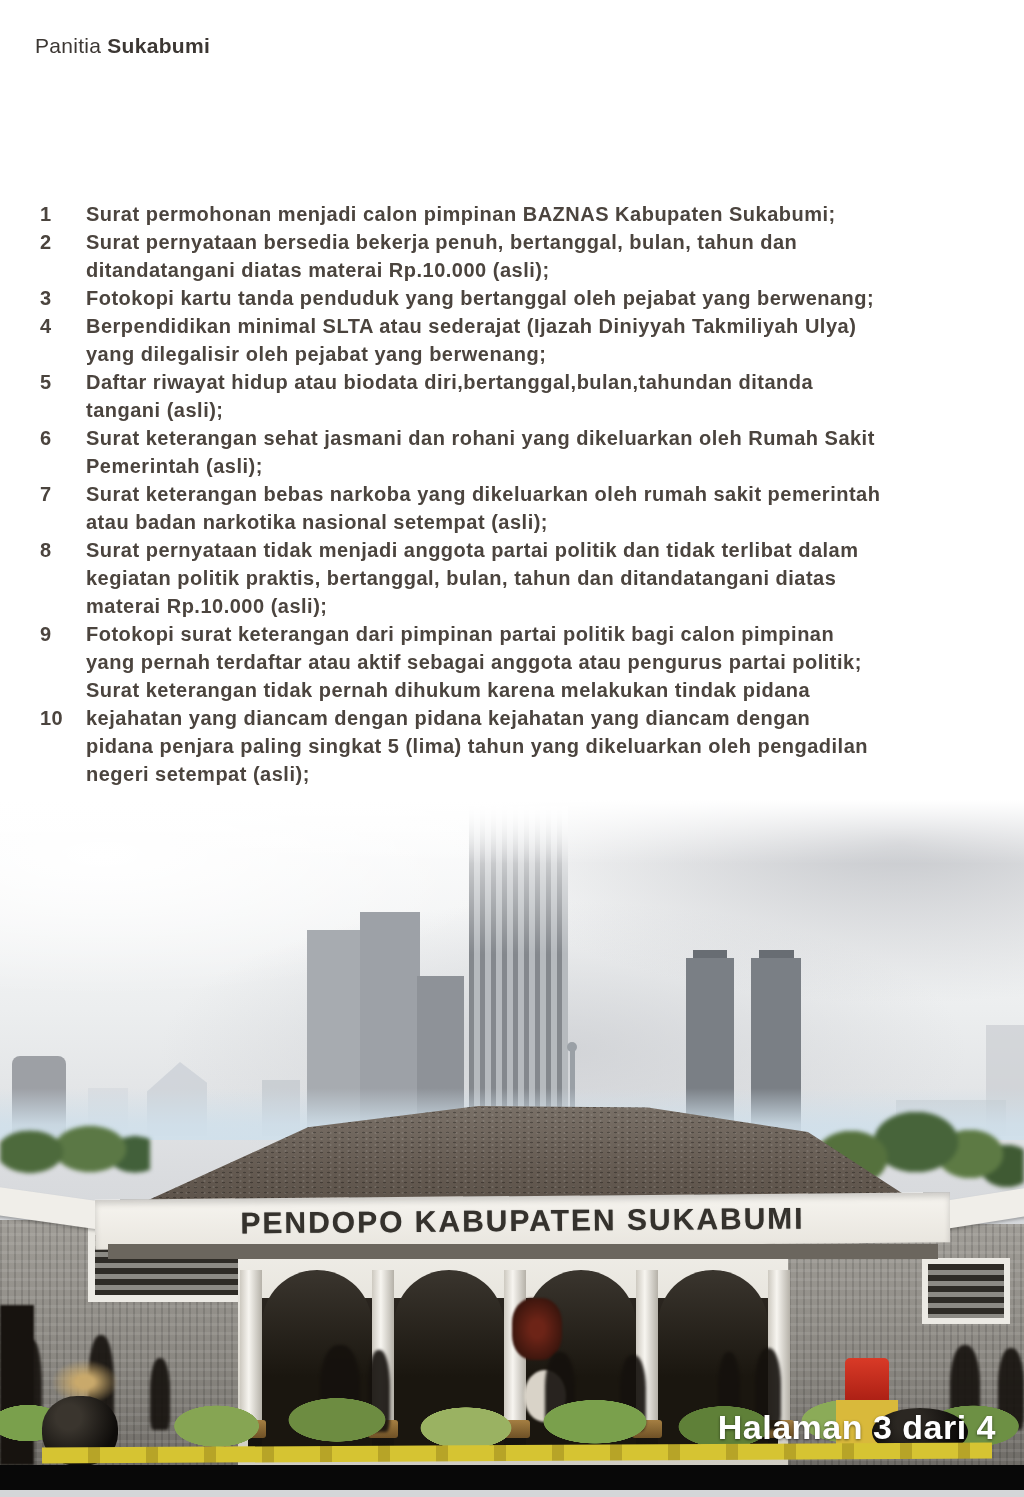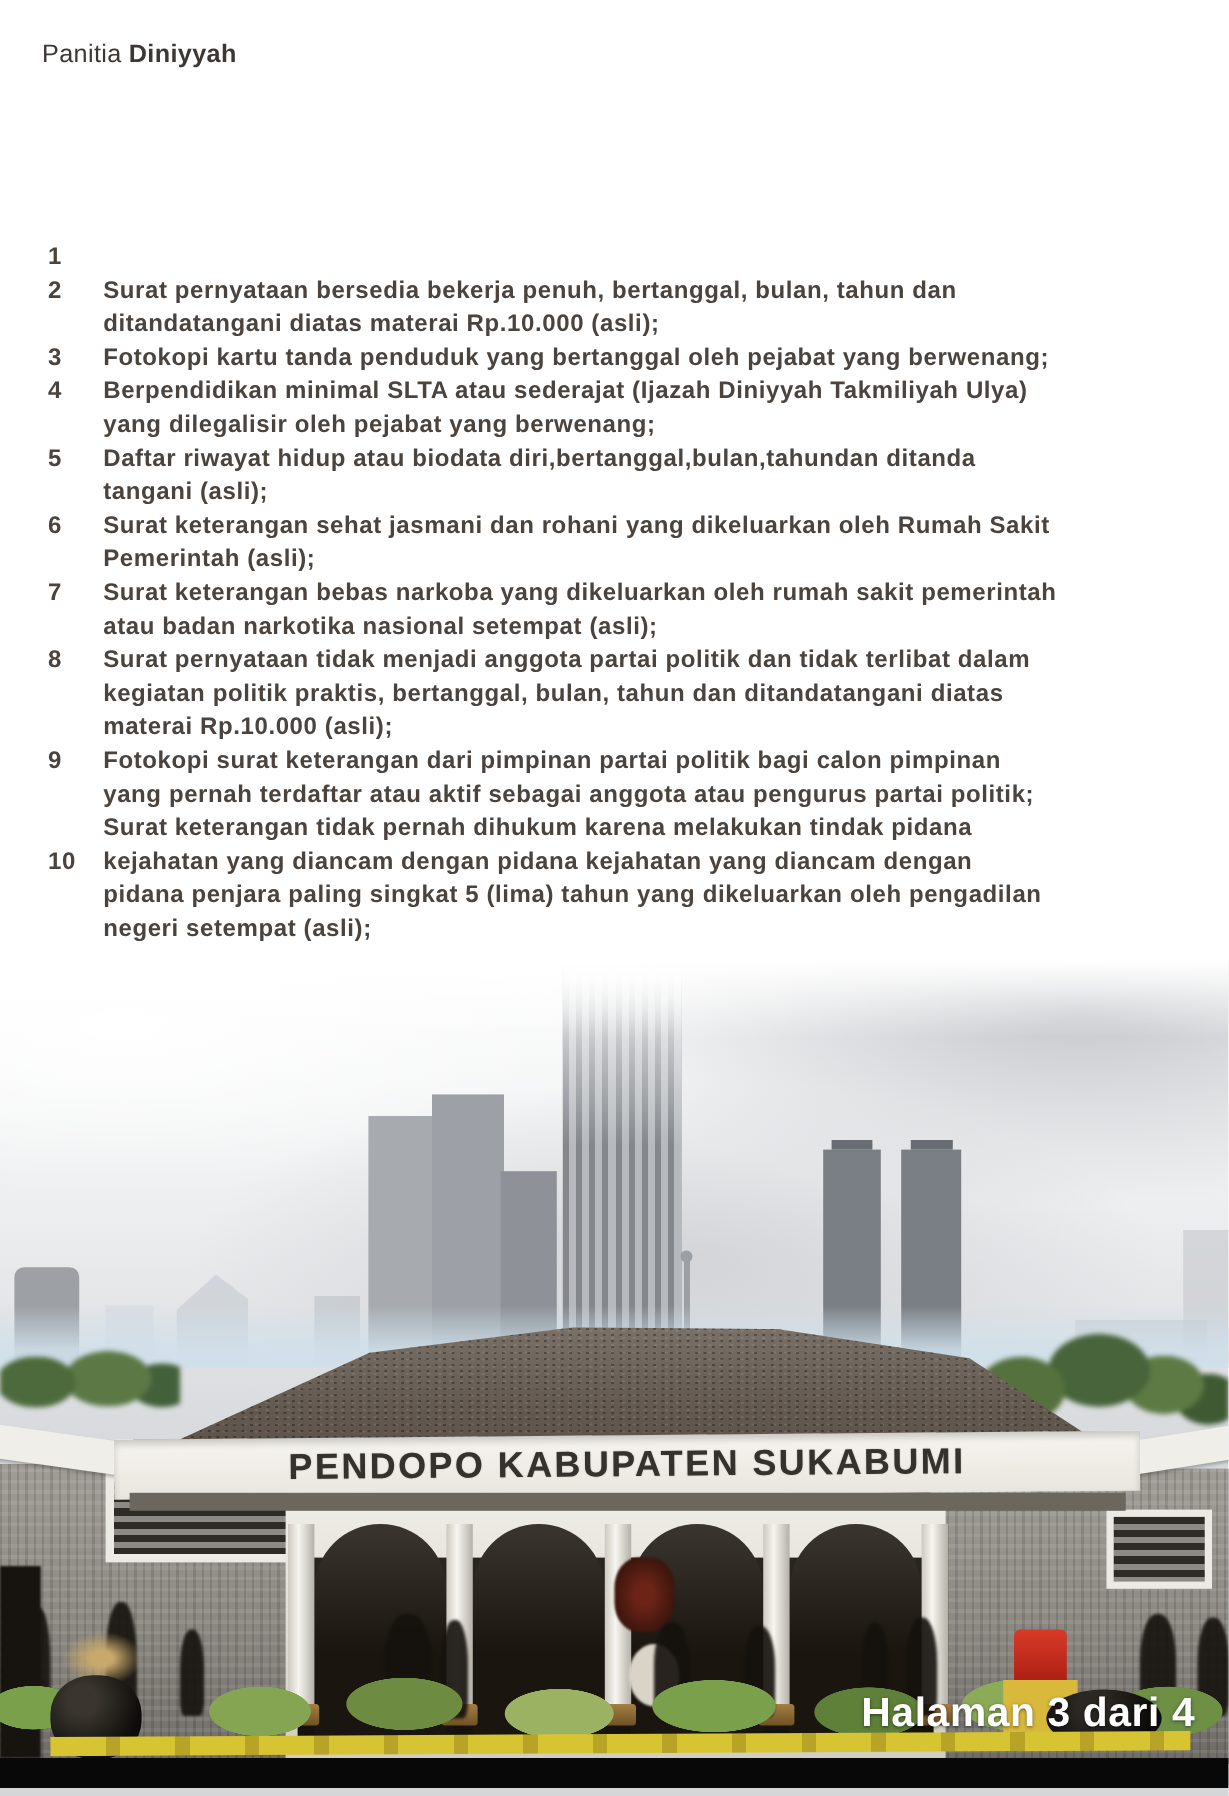--- a/index.html
+++ b/index.html
@@ -158,27 +158,28 @@
     color:var(--caption-color,#ffffff);font-size:34px;font-weight:700;letter-spacing:.5px;
     text-shadow:0 1px 3px rgba(0,0,0,.55);}
   .photo > div{position:absolute;}
 </style>
 </head>
 <body>
 
 <div class="page">
 
   <div class="doc-header">
-    <span>Panitia</span><span class="bold">Diniyyah</span>
+    <span>Panitia</span><span class="bold">Sukabumi</span>
   </div>
 
 
   <div class="req-list">
     <div class="req-item">
       <span class="req-num">1</span>
+      <span class="req-text">Surat permohonan menjadi calon pimpinan BAZNAS Kabupaten Sukabumi;</span>
     </div>
 
     <div class="req-item">
       <span class="req-num">2</span>
       <span class="req-text">Surat pernyataan bersedia bekerja penuh, bertanggal, bulan, tahun dan
 ditandatangani diatas materai Rp.10.000 (asli);</span>
     </div>
 
     <div class="req-item">
       <span class="req-num">3</span>

